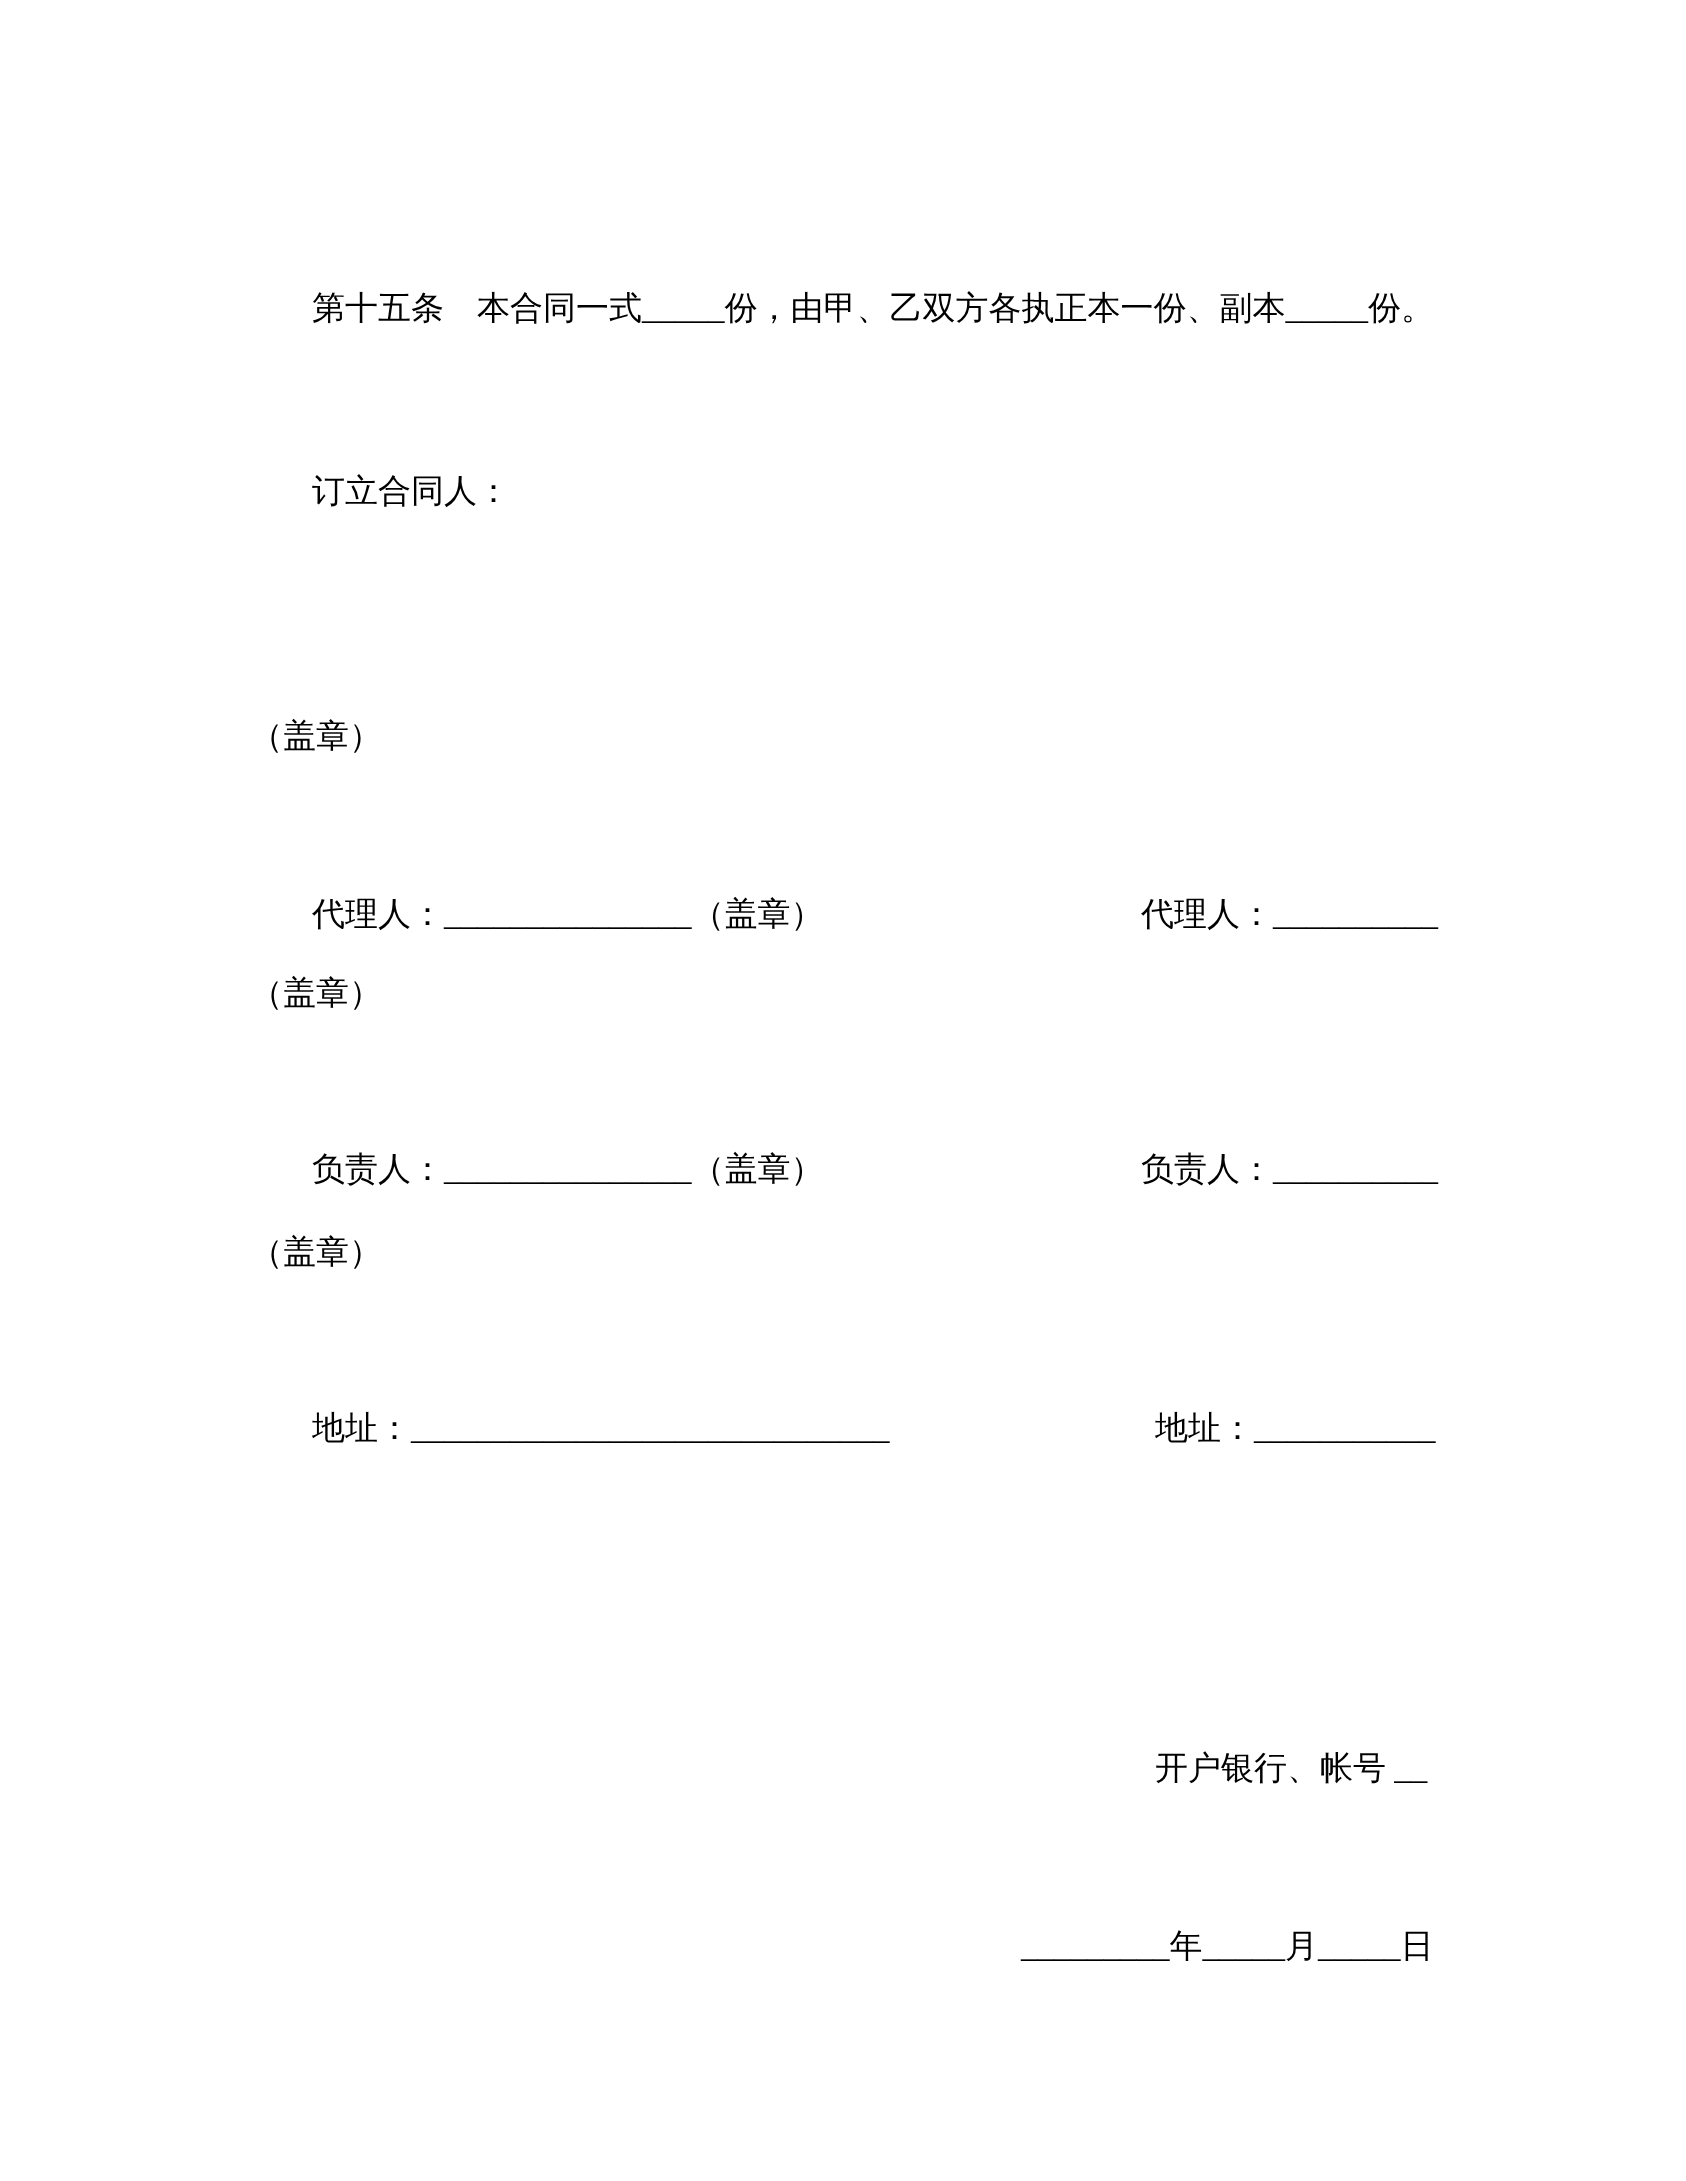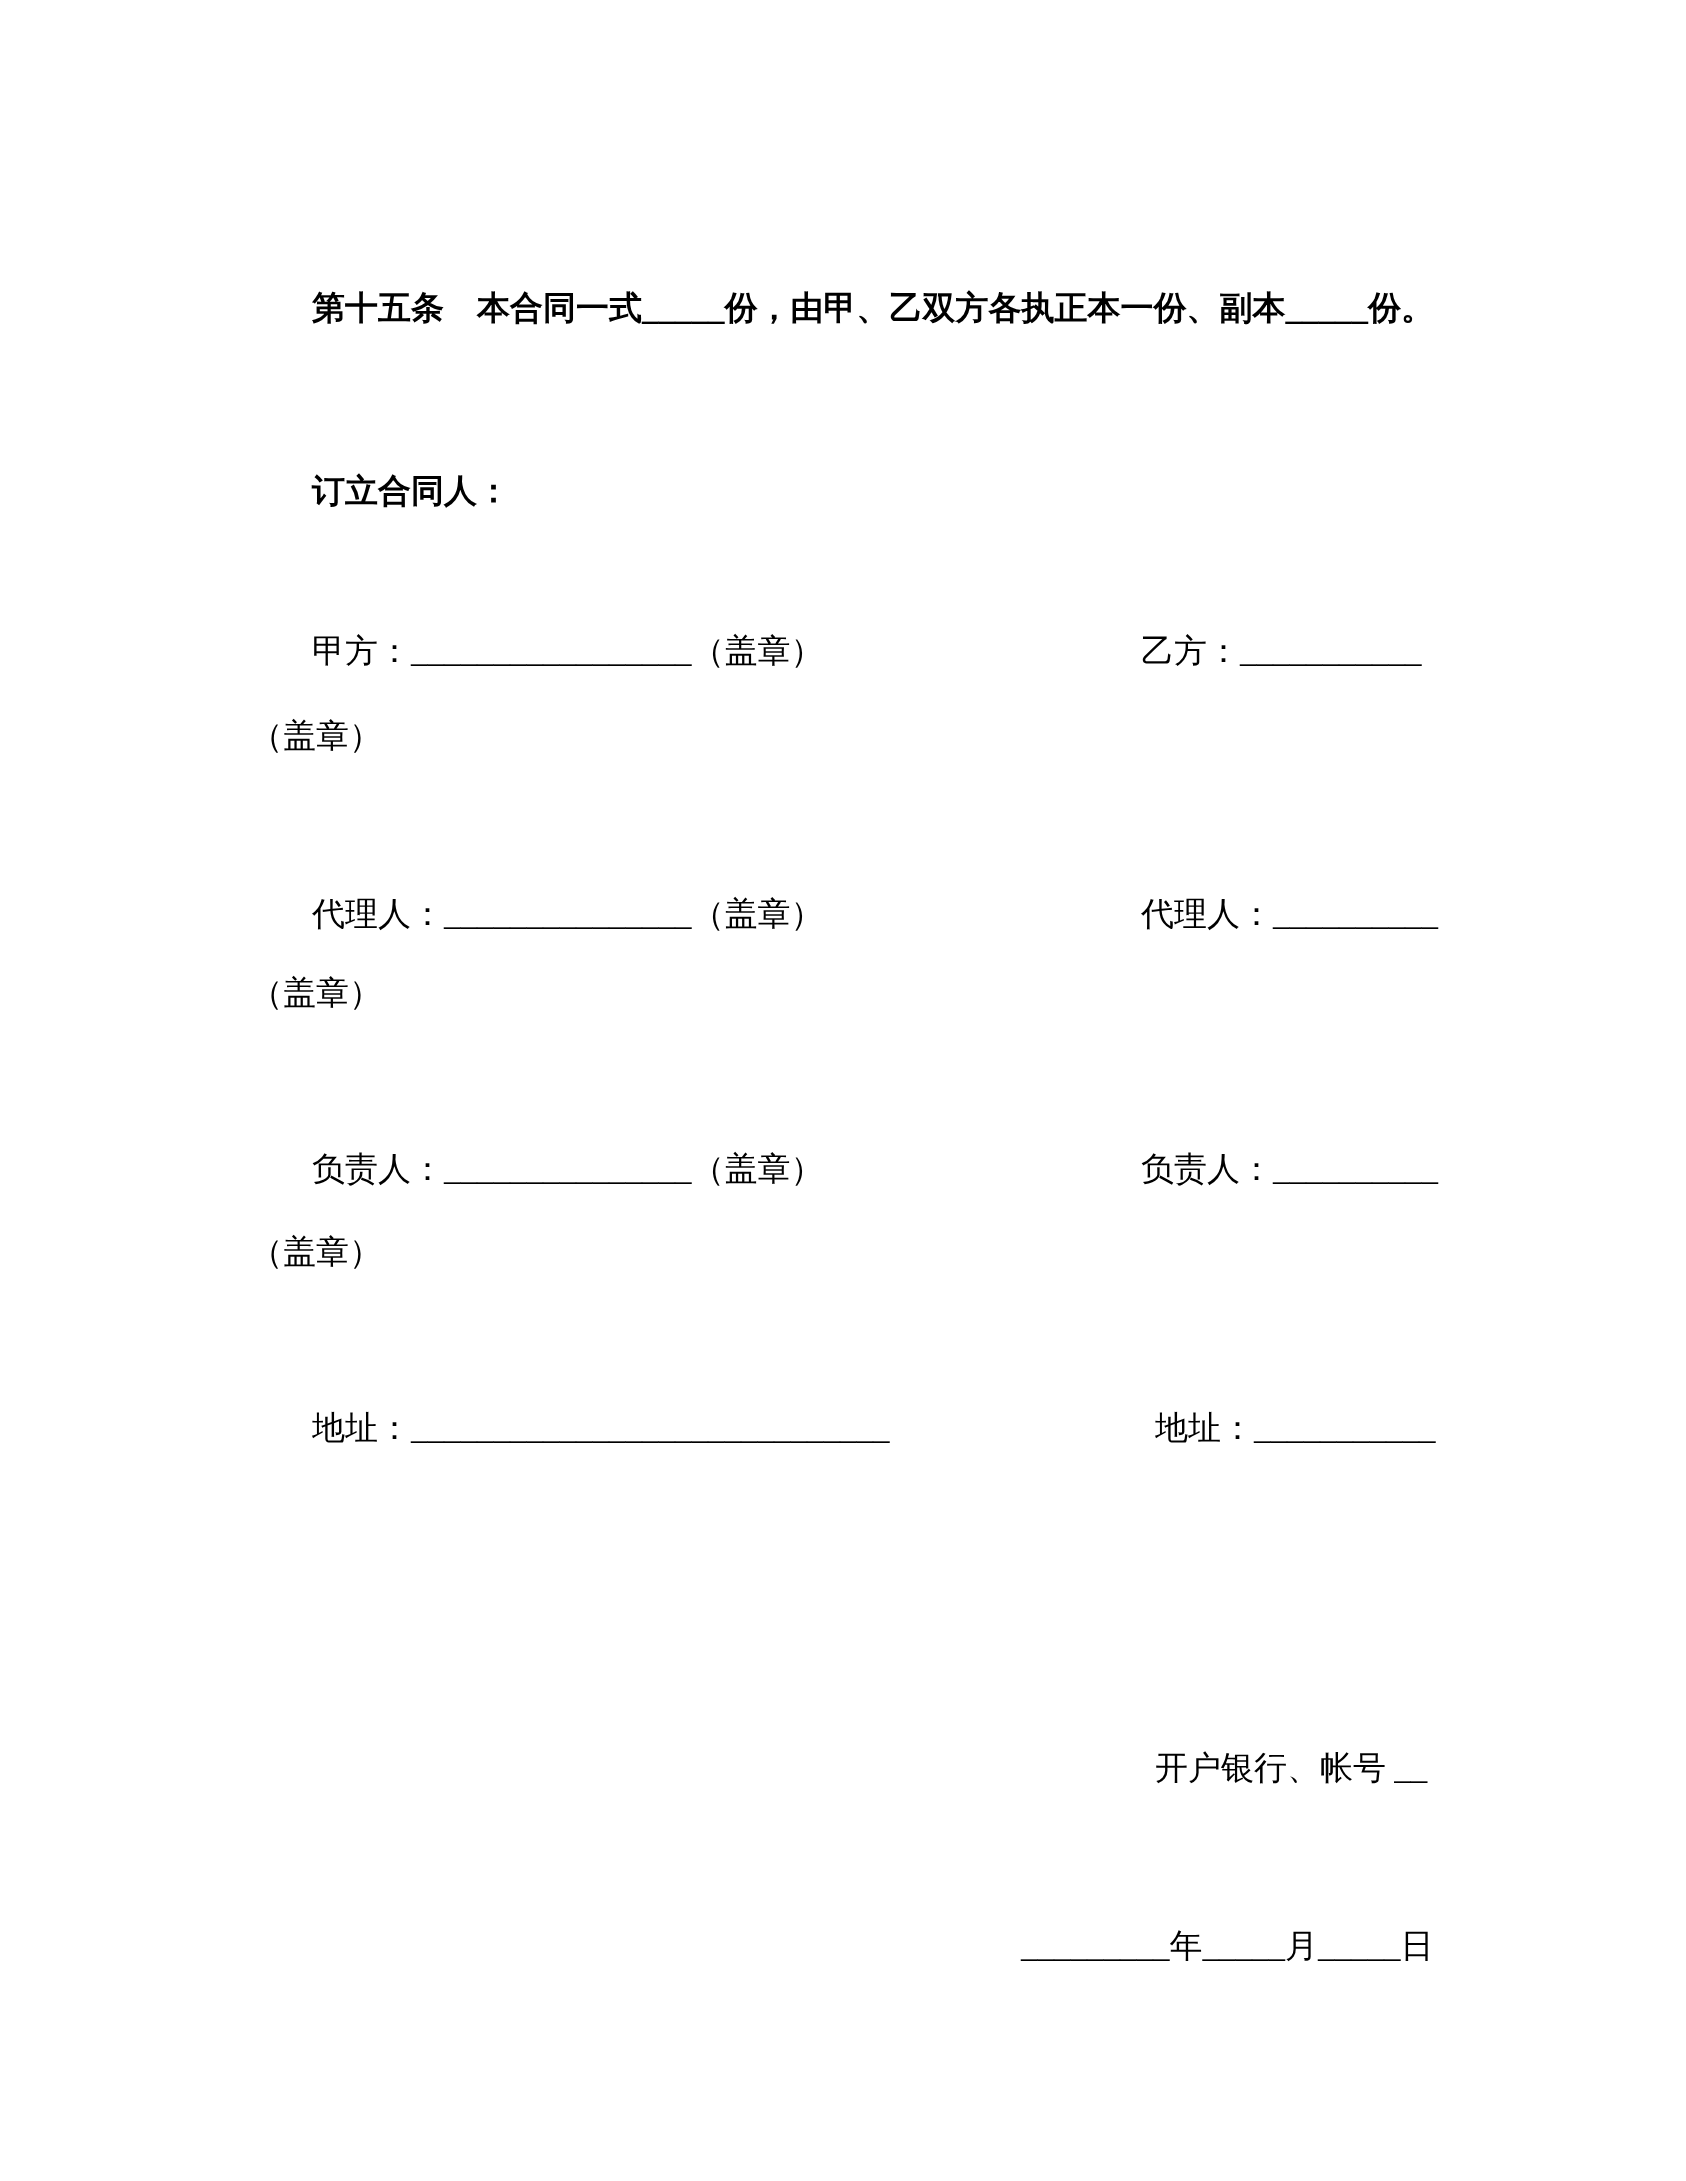--- a/index.html
+++ b/index.html
@@ -16,43 +16,39 @@
     font-family: "Liberation Serif", "DejaVu Serif", serif;
     font-size: 33px;
     line-height: 1.3;
     overflow: hidden;
   }
   .line {
     position: absolute;
     white-space: pre;
   }
   
-  .indent { left: 312px; font-weight: bold; }
+  .indent { left: 312px; }
   
   .wrap { left: 250px; }
   
   .rcol-a { position: absolute; left: 1141px; top: 0; white-space: pre; }
   .rcol-b { position: absolute; left: 1155px; top: 0; white-space: pre; }
   .row { position: absolute; left: 0; top: 0; width: 100%; height: 44px; }
   .row .lcell { position: absolute; left: 312px; top: 0; white-space: pre; }
   .date-line { left: 1021px; }
 </style>
 </head>
 <body>
 
 <div class="page">
 
   <div class="line indent" style="top:287px">第十五条　本合同一式_____份，由甲、乙双方各执正本一份、副本_____份。</div>
 
   <div class="line indent" style="top:470px">订立合同人：</div>
 
-  <div class="row" style="top:630px">
-    <span class="lcell">甲方：_________________（盖章）</span>
-    <span class="rcol-a">乙方：___________</span>
-  </div>
   <div class="line wrap" style="top:715px">（盖章）</div>
 
   <div class="row" style="top:893px">
     <span class="lcell">代理人：_______________（盖章）</span>
     <span class="rcol-a">代理人：__________</span>
   </div>
   <div class="line wrap" style="top:972px">（盖章）</div>
 
   <div class="row" style="top:1148px">
     <span class="lcell">负责人：_______________（盖章）</span>

